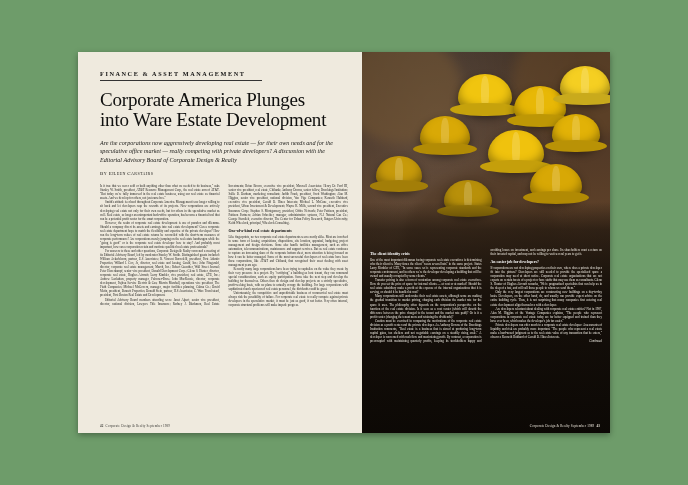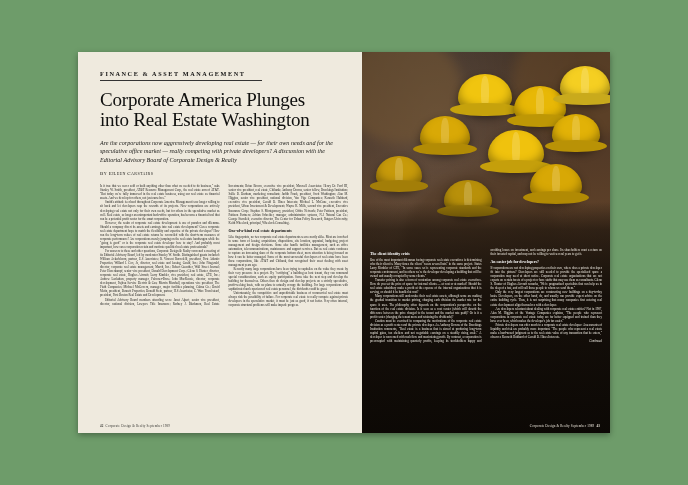--- a/index.html
+++ b/index.html
@@ -138,21 +138,21 @@
     <div class="hat" style="left:168px;top:112px;width:52px;height:38px;background:#d8a805;"></div>
     <div class="hat" style="left:82px;top:128px;width:48px;height:35px;background:#b8900a;"></div>
 
     <div id="scrim" style="left:0;top:150px;width:248px;height:231px;"></div>
   </div>
 
   <div id="txt">
     <div class="kicker">FINANCE &amp; ASSET MANAGEMENT</div>
     <h1>
       <span>Corporate America Plunges</span><br>
-      <span>into Real Estate Washington</span>
+      <span>into Ware Estate Development</span>
     </h1>
     <div class="deck">Are the corporations now aggressively developing real estate — for their own needs and for the speculative office market — really competing with private developers? A discussion with the Editorial Advisory Board of Corporate Design &amp; Realty</div>
     <div class="byline">By Eileen Carstairs</div>
 
     <div class="cols">
       <p class="first drop">Is it true that we never sold or built anything other than what we needed to do business," asks Stanley W. Smith, president, AT&amp;T Resource Management Corp., the real estate arm of AT&amp;T. "But today we're fully immersed in the real estate business, using our real estate as financial assets. And we develop for others, not just ourselves."</p>
       <p>Smith's attitude is echoed throughout Corporate America. Management is no longer willing to sit back and let developers reap the rewards of its projects. Now corporations are actively developing real estate not only for their own needs, but for others in the speculative market as well. Real estate, so longer an unimportant back-office operation, has become a financial tool that can be a potential profit center for the smart corporation.</p>
       <p>However, the realm of corporate real estate development is one of paradox and dilemma. Should a company divert its assets and earnings into real estate development? Can a corporate real estate department hope to match the flexibility and expertise of the private developer? How can the long-term values of real estate returns be reconciled with the short-term measures of corporate performance? Are corporations merely jumping on the real estate bandwagon while the "going is good" or is the corporate real estate developer here to stay? And probably most important, how can a corporation retain and motivate qualified real estate professionals?</p>
       <p>For answers to these and other questions, Corporate Design &amp; Realty convened a meeting of its Editorial Advisory Board, led by moderator Stanley W. Smith. Distinguished guests included: William Ackerbloom, partner, E.S Associates; R. Vincent Ruccolelli, president, First Atlantic Properties; Willard J. Cox, Jr., director, real estate and leasing, Gould, Inc.; John Fitzgerald, director, corporate real estate management, March, Inc.; Robert Guenther, Wall Street Journal; Peter Haverkampf, senior vice president, Donald Development Corp.; Glenn S. Hunter, director, corporate real estate, Hughes Aircraft; Larry Kimbler, vice president, real estate, GTE, Inc.; Andrew Lackshaw, property manager, Falconer-Bros.; John MacKenzie, director, corporate development, Fujitsu Service Electric &amp; Gas; Marvin Marshall, operations vice president, The Fiath Companies; Michael McGovern, manager, major facilities planning, Calma Co.; David Metin, president, Bennett Properties; Donald Stein, partner, H.S Associates; C. Ware Travelstead, president, First Boston Real Estate and Development.</p>
       <p>Editorial Advisory Board members attending were: Janet Alpert, senior vice president, director, national division, Lawyers Title Insurance; Rodney J. Blackmon, Real Estate Investments; Brian Brown, executive vice president, Maxwell Associates; Henry De Ford III, senior vice president, real estate, Citibank; Anthony Downs, senior fellow, Brookings Institution; Sallie B. Durham, marketing consultant; Judith Frank, president, Scott Washington; Alan M. Higgins, senior vice president, national division, Van Vige Companies; Kenneth Hubbard, executive vice president, Gerald D. Hines Interests; Michael L. McCune, executive vice president, Urban Investment &amp; Development; Wayne K. Mills, second vice president, Executive Insurance Corp.; Stephen S. Montgomery, president, Office Network; Peter Pattison, president, Pattison Partners; Adrian Schreiber, manager, administrative systems, N.J. Natural Gas Co.; George Sternlieb, executive director, The Center for Urban Policy Research, Rutgers University; Keith Wheelock, principal, Wheelock Consulting.</p>

